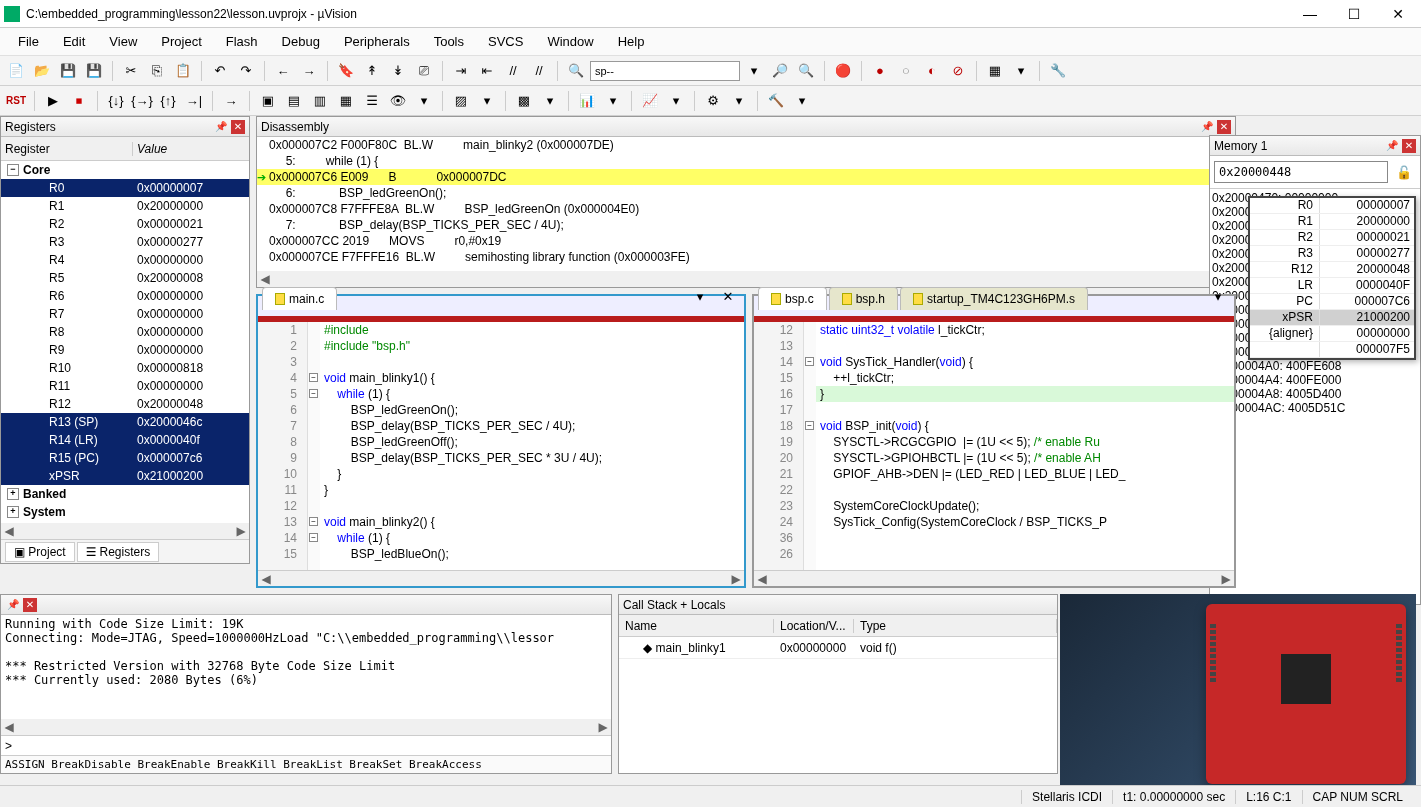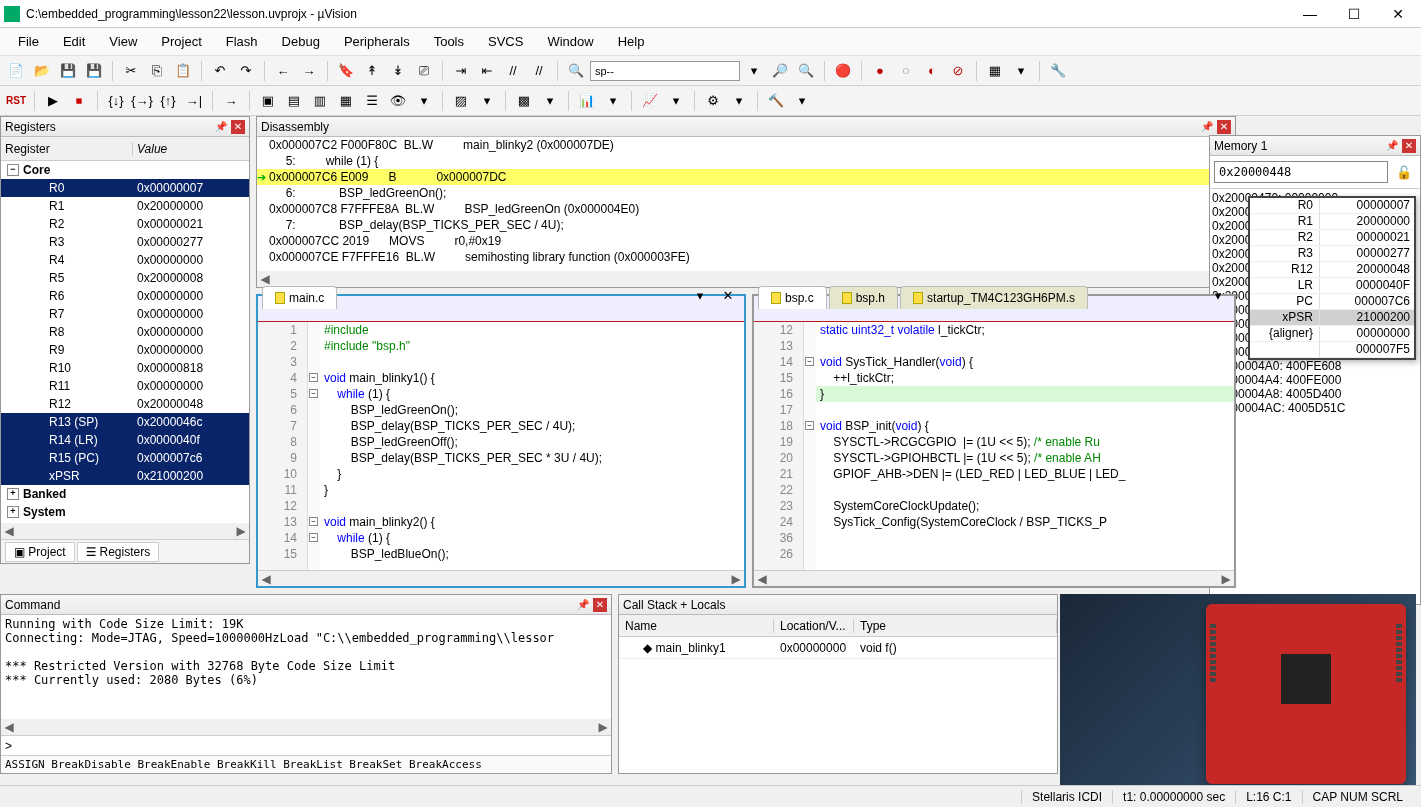--- a/index.html
+++ b/index.html
@@ -65,21 +65,21 @@
 .regpop { position: absolute; right: 4px; top: 60px; width: 168px; background: #fff; border: 2px solid #444; box-shadow: 2px 2px 6px rgba(0,0,0,.3); font-family: Consolas, monospace; font-size: 11px; z-index: 10; }
 .regpop .rprow { display: flex; height: 16px; border-bottom: 1px solid #eee; }
 .regpop .rprow.sel { background: #d0d0d0; }
 .regpop .rn { width: 70px; text-align: right; padding-right: 6px; border-right: 1px solid #ddd; }
 .regpop .rv { flex: 1; text-align: right; padding-right: 4px; }
 
 
 .editor { position: absolute; background: #fff; border: 2px solid #39c; display: flex; flex-direction: column; }
 .editor.left { left: 256px; top: 178px; width: 490px; height: 294px; border-color: #39c; }
 .editor.right { left: 752px; top: 178px; width: 484px; height: 294px; border-color: #999; }
-.edtabs { height: 26px; background: #eef; border-bottom: 1px solid #b91c1c; display: flex; align-items: flex-end; padding: 12px 4px; gap: 2px; }
+.edtabs { height: 26px; background: #eef; border-bottom: 6px solid #b91c1c; display: flex; align-items: flex-end; padding: 6px 4px; gap: 2px; }
 .edtab { padding: 4px 12px; background: #fff; border: 1px solid #bbb; border-bottom: none; border-radius: 4px 4px 0 0; font-size: 12px; display: flex; align-items: center; gap: 4px; cursor: pointer; }
 .edtab.inact { background: #e6e6cc; }
 .edtab .ficon { width: 10px; height: 12px; background: #fd4; border: 1px solid #aa0; }
 .edtabs .ctrls { margin-left: auto; display: flex; gap: 4px; padding-bottom: 2px; }
 .edbody { flex: 1; overflow: auto; font-family: Consolas, monospace; font-size: 13px; display: flex; }
 .gutter { width: 50px; background: #f4f4f4; border-right: 1px solid #ddd; text-align: right; color: #888; padding-right: 10px; }
 .gutter div { height: 16px; line-height: 16px; position: relative; }
 .foldcol { width: 12px; background: #fafafa; }
 .foldcol div { height: 16px; position: relative; }
 .foldcol .fm { position: absolute; width: 9px; height: 9px; border: 1px solid #888; left: 1px; top: 3px; font-size: 8px; line-height: 8px; text-align: center; background: #fff; cursor: pointer;}
@@ -598,21 +598,20 @@
     </div>
     <div class="edscroll">
       <div class="sbbtn">◀</div>
         <div style="flex:1"></div>
         <div class="sbbtn">▶</div>
     </div>
   </div>
 
   <div class="panel cmdpanel">
     <div class="panelhdr">
-      <div class="title">Command</div>
       <div class="pbtn">📌</div>
       <div class="pbtn closebtn">✕</div>
     </div>
     <div class="cmdbody">Running with Code Size Limit: 19K
 Connecting: Mode=JTAG, Speed=1000000HzLoad "C:\\embedded_programming\\lessor
 
 *** Restricted Version with 32768 Byte Code Size Limit
 *** Currently used: 2080 Bytes (6%)
 </div>
     <div class="hscroll">

